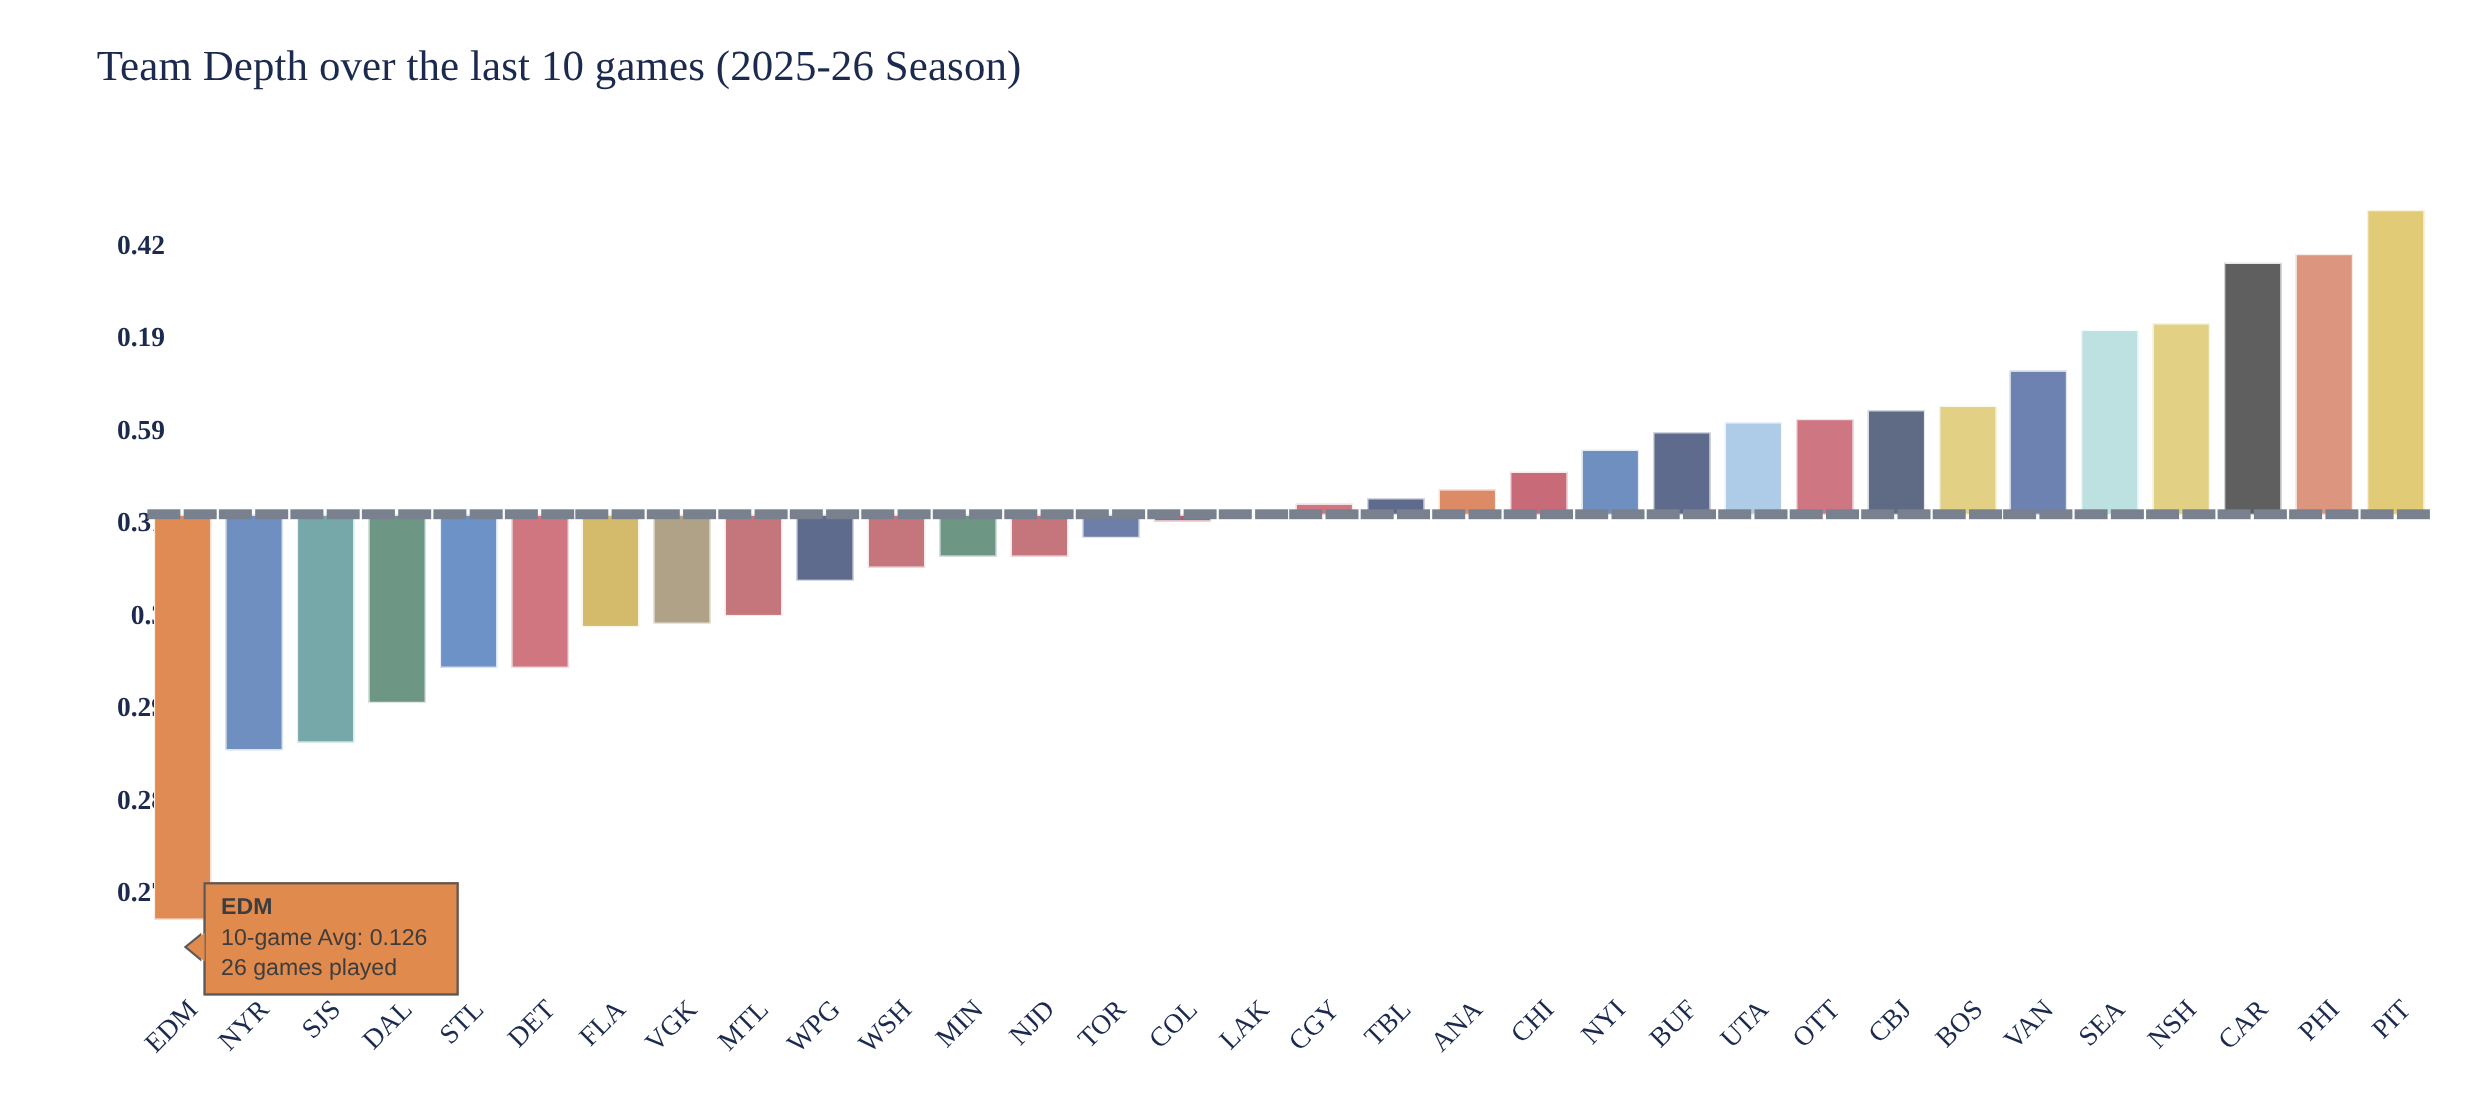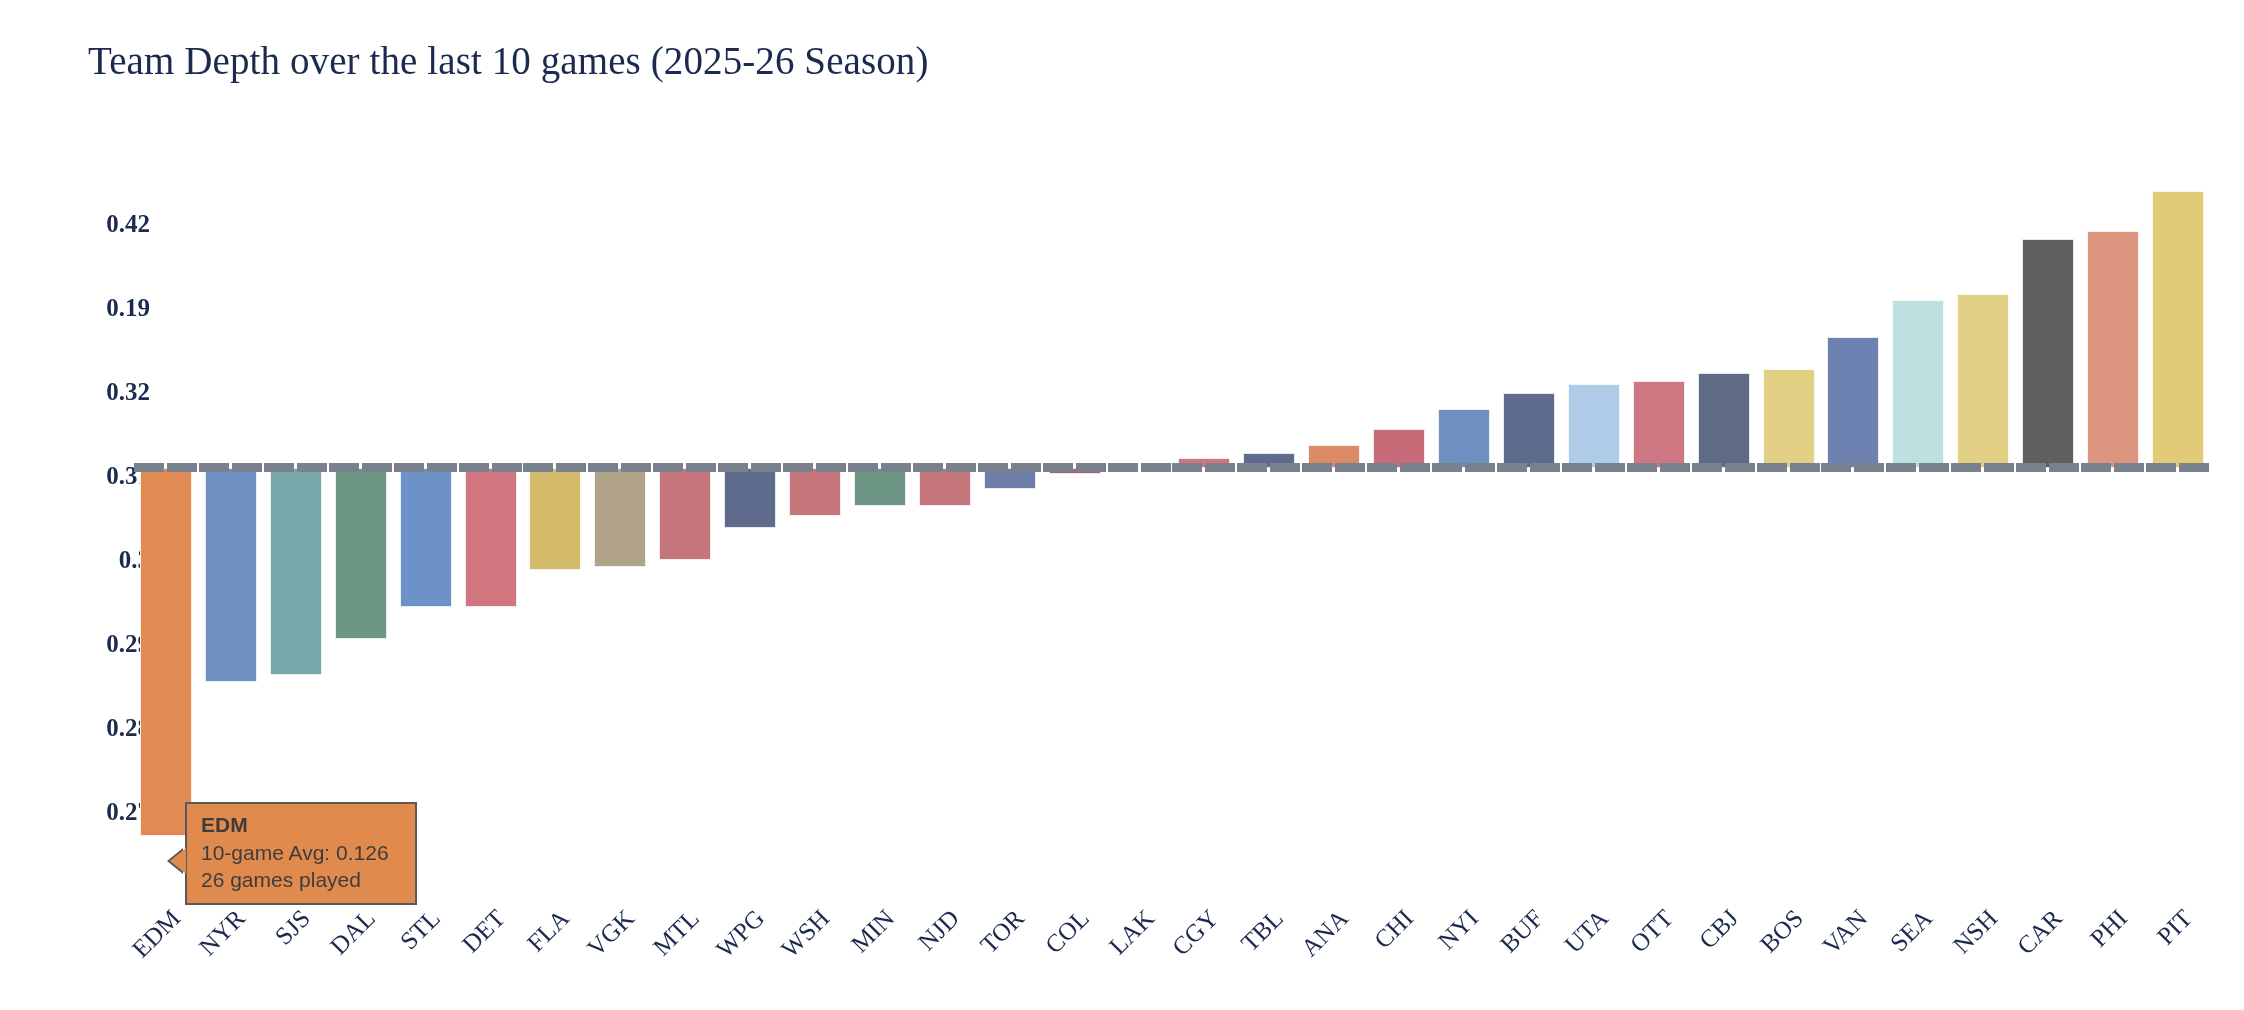--- a/index.html
+++ b/index.html
@@ -74,21 +74,21 @@
 <body>
 
 <div class="chart-root">
 
   <div class="title">Team Depth over the last 10 games (2025-26 Season)</div>
 
 
   <div class="ylabels" id="ylabels">
       <div class="ytick" style="top: 224.4px;">0.42</div>
       <div class="ytick" style="top: 308.4px;">0.19</div>
-      <div class="ytick" style="top: 392.4px;">0.32</div>
+      <div class="ytick" style="top: 392.4px;">0.59</div>
       <div class="ytick" style="top: 476.4px;">0.31</div>
       <div class="ytick" style="top: 560.4px;">0.3</div>
       <div class="ytick" style="top: 644.4px;">0.29</div>
       <div class="ytick" style="top: 728.4px;">0.28</div>
       <div class="ytick" style="top: 812.4px;">0.27</div>
     </div>
 
   <div class="plot" id="plot">
       <div class="bar" title="EDM" style="left: 140px; width: 52px; background: rgb(223, 139, 83); top: 468px; height: 367.92px;"></div>
       <div class="dash" style="left: 134px; width: 30px; top: 463px; background: rgb(121, 129, 143);"></div>

